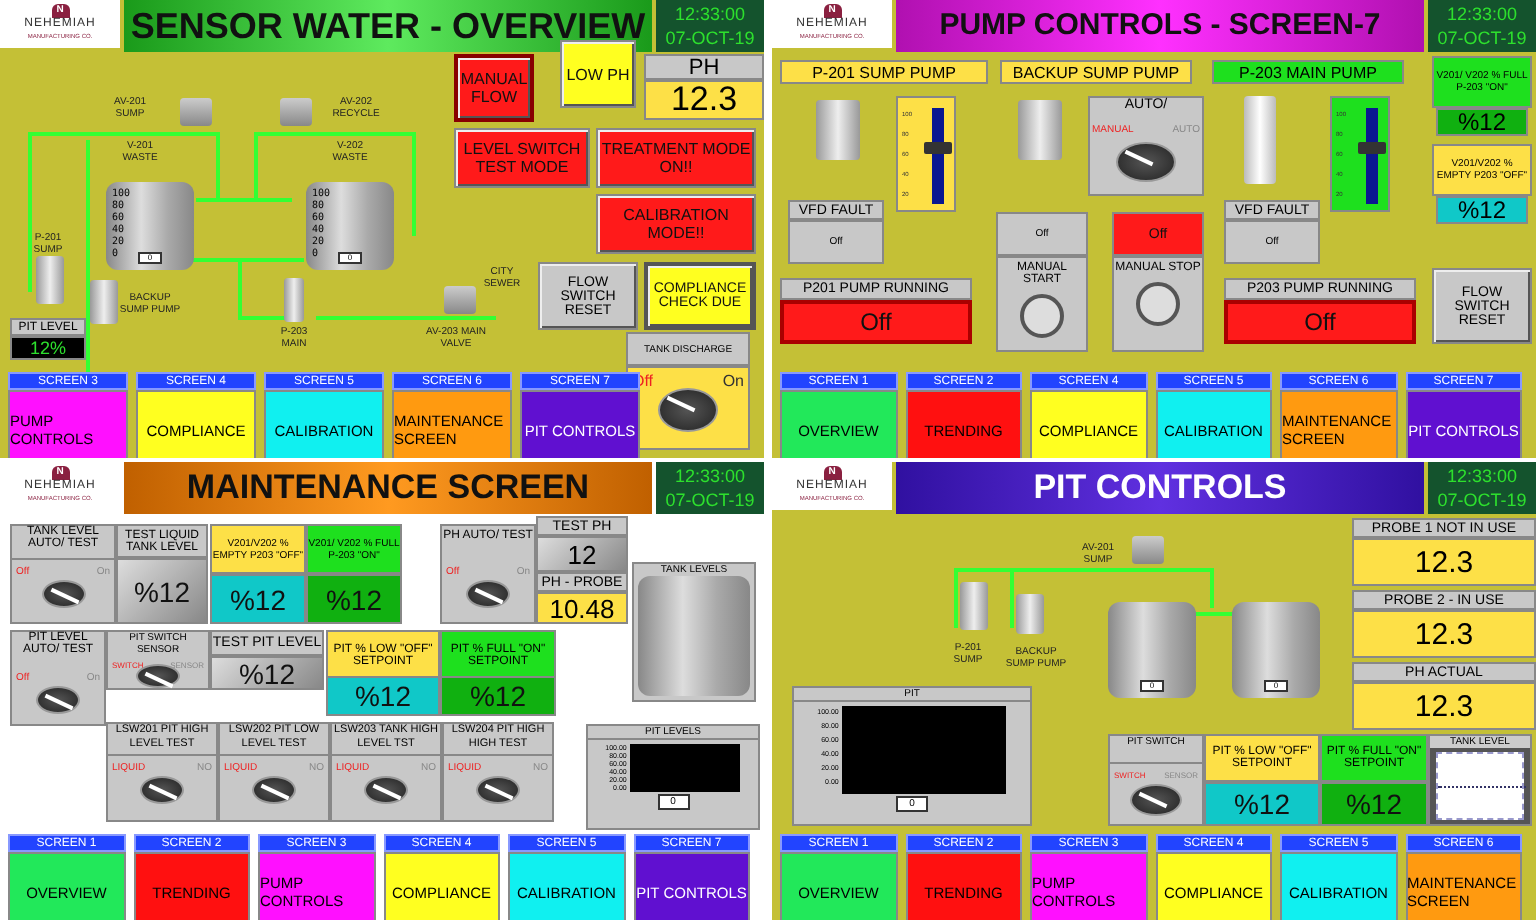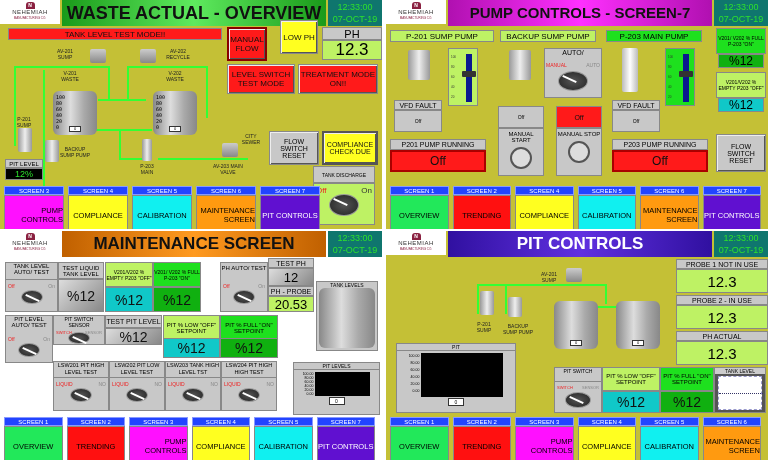--- a/index.html
+++ b/index.html
@@ -6,38 +6,38 @@
 body{width:768px;height:461px;background:#fff;font-family:"Liberation Sans",sans-serif;position:relative;overflow:hidden}
 .quad{position:absolute;width:382px;height:229px;background:#c4c036;overflow:hidden}
 .q1{left:0;top:0}.q2{left:386px;top:0}.q3{left:0;top:231px}.q4{left:386px;top:231px}
 .q3{background:#fff}
 .hdr{position:absolute;left:0;top:0;width:382px;height:26px}
 .logo{position:absolute;left:0;top:0;width:60px;height:24px;background:#fff;text-align:center}
 .logo .crest{width:9px;height:7px;margin:2px auto 0;background:#8a2040;border-radius:3px 3px 0 0;color:#fff;font-size:5px;line-height:7px;font-weight:bold}
 .logo .nm{font-size:6px;color:#333;letter-spacing:0.5px;line-height:7px}
 .logo .sub{font-size:3px;color:#8a2040;line-height:4px}
 .title{position:absolute;left:62px;top:0;width:264px;height:26px;font-weight:bold;text-align:center;line-height:26px;color:#111}
-.clock{position:absolute;right:0;top:0;width:54px;height:26px;background:#0f766e;color:#2de02d;font-size:9px;text-align:center;line-height:12px;padding-top:1px}
+.clock{position:absolute;right:0;top:0;width:54px;height:26px;background:#14532d;color:#2de02d;font-size:9px;text-align:center;line-height:12px;padding-top:1px}
 .box{position:absolute;border:1px solid #888;display:flex;align-items:center;justify-content:center;text-align:center;font-size:8px}
 .btn3d{box-shadow:inset 1px 1px 0 #eee,inset -1px -1px 0 #555}
 .red{background:#ff1a1a;color:#111}
 .yel{background:#ffff20;color:#111}
-.cyan{background:#bef264}
+.cyan{background:#fde047}
 .green{background:#1ee01e}
 .gray{background:#c8c8c8}
 .lbl{position:absolute;font-size:5px;color:#222;text-align:center;line-height:6px}
 .pipe{position:absolute;background:#33ff33}
 .tank{position:absolute;width:44px;height:44px;border-radius:6px;background:linear-gradient(90deg,#888,#ddd 40%,#aaa 70%,#888)}
 .tank .sc{position:absolute;left:3px;top:3px;font-size:5px;line-height:6px;color:#000;font-family:"DejaVu Sans Mono",monospace}
 .tank .rd{position:absolute;left:16px;bottom:3px;width:12px;height:6px;background:#fff;border:1px solid #333;font-size:4px;text-align:center;line-height:4px}
 .pump{position:absolute;width:14px;height:24px;background:linear-gradient(90deg,#999,#eee,#999);border-radius:2px}
 .valve{position:absolute;width:16px;height:14px;background:linear-gradient(#ccc,#888);border-radius:2px}
 .nav{position:absolute;top:186px;height:40px;width:58px}
 .nav .nt{height:9px;background:#2244ff;color:#fff;font-size:6px;text-align:center;line-height:9px;border:1px solid #8899ff}
-.nav .nb{height:40px;border:1px solid #888;font-size:7.5px;display:flex;align-items:center;justify-content:center;text-align:right;line-height:9px}
+.nav .nb{height:40px;border:1px solid #888;font-size:7.5px;display:flex;align-items:center;justify-content:center;text-align:left;line-height:9px}
 .c-green{background:#22e85a}.c-red{background:#ff1010}.c-mag{background:#ff10ff}.c-yel{background:#ffff20}.c-cyan{background:#10f0f0}.c-orange{background:#ff9a10}.c-purple{background:#6010d0;color:#fff}
 .knob{width:22px;height:14px;border-radius:50%;background:radial-gradient(#555,#222);border:1px solid #999;margin:auto;position:relative}
 .knob::after{content:"";position:absolute;left:3px;top:6px;width:15px;height:2px;background:#fff;transform:rotate(25deg)}
 .sw{position:absolute;background:#c8c8c8;border:1px solid #888}
 .sw .on{position:absolute;right:2px;top:2px;font-size:5px;color:#888}
 .sw .off{position:absolute;left:2px;top:2px;font-size:5px;color:#e22}
 .val{font-size:14px;color:#111}
 .slider{position:absolute;width:30px;height:58px;border:1px solid #888}
 .slider .track{position:absolute;left:17px;top:5px;width:6px;height:48px;background:#0a1890}
 .slider .thumb{position:absolute;left:13px;top:22px;width:14px;height:6px;background:#333;border-radius:1px}
@@ -47,33 +47,33 @@
 </head>
 <body>
 
 <div class="quad q1">
  <div class="hdr">
   <div class="logo">
         <div class="crest">N</div>
         <div class="nm">NEHEMIAH</div>
         <div class="sub">MANUFACTURING CO.</div>
       </div>
-  <div class="title" style="background:linear-gradient(90deg,#1a9a1a,#5eea5e 50%,#1a9a1a);font-size:18px">WASTE ACTUAL - OVERVIEW</div>
+  <div class="title" style="background:linear-gradient(90deg,#1a9a1a,#5eea5e 50%,#1a9a1a);font-size:18px">SENSOR WATER - OVERVIEW</div>
   <div class="clock">
         <div>12:33:00</div>
         <div>07-OCT-19</div>
       </div>
  </div>
- <div class="box red" style="left:8px;top:28px;width:214px;height:12px;font-size:8px">TANK LEVEL TEST MODE!!</div>
  <div class="box red btn3d" style="left:227px;top:27px;width:40px;height:34px;border:2px solid #800">MANUAL FLOW</div>
  <div class="box yel btn3d" style="left:280px;top:20px;width:38px;height:34px">LOW PH</div>
  <div class="box gray" style="left:322px;top:27px;width:60px;height:13px;font-size:11px">PH</div>
  <div class="box cyan" style="left:322px;top:40px;width:60px;height:20px;font-size:17px">12.3</div>
  <div class="box red btn3d" style="left:227px;top:64px;width:68px;height:30px;font-size:8px">LEVEL SWITCH TEST MODE</div>
  <div class="box red btn3d" style="left:298px;top:64px;width:80px;height:30px;font-size:8px">TREATMENT MODE ON!!</div>
+ <div class="box red btn3d" style="left:298px;top:97px;width:80px;height:30px;font-size:8px">CALIBRATION MODE!!</div>
  <div class="box gray btn3d" style="left:269px;top:131px;width:50px;height:34px;font-size:7px">FLOW SWITCH RESET</div>
  <div class="box yel btn3d" style="left:322px;top:131px;width:56px;height:34px;font-size:7px;border:2px solid #555">COMPLIANCE CHECK DUE</div>
  <div class="box gray" style="left:313px;top:166px;width:62px;height:17px;font-size:5px">TANK DISCHARGE</div>
  <div class="box cyan" style="left:313px;top:183px;width:62px;height:42px">
   <span style="position:absolute;left:2px;top:2px;color:#e22;font-size:8px">Off</span>
   <span style="position:absolute;right:2px;top:2px;color:#333;font-size:8px">On</span>
   <div class="knob" style="width:30px;height:22px;margin-top:10px"></div>
  </div>
 
  <div class="pipe" style="left:14px;top:66px;width:2px;height:80px"></div>
@@ -257,21 +257,21 @@
     </div>
  <div class="sw" style="left:220px;top:31px;width:48px;height:50px">
       <div style="font-size:6px;text-align:center;height:17px;padding-top:2px">PH AUTO/ TEST</div>
       <span class="off" style="top:20px">Off</span>
       <span class="on" style="top:20px">On</span>
       <div class="knob" style="margin-top:10px"></div>
     </div>
  <div class="box gray" style="left:268px;top:27px;width:46px;height:10px;font-size:7px">TEST PH</div>
  <div class="box" style="left:268px;top:37px;width:46px;height:18px;background:linear-gradient(135deg,#ddd,#888);font-size:13px">12</div>
  <div class="box gray" style="left:268px;top:55px;width:46px;height:10px;font-size:7px">PH - PROBE</div>
- <div class="box cyan" style="left:268px;top:65px;width:46px;height:16px;font-size:13px">20.53</div>
+ <div class="box cyan" style="left:268px;top:65px;width:46px;height:16px;font-size:13px">10.48</div>
  <div class="box gray" style="left:316px;top:50px;width:62px;height:70px;flex-direction:column;justify-content:flex-start">
       <span style="font-size:5px">TANK LEVELS</span>
       <div class="tank" style="position:relative;width:56px;height:60px"></div>
     </div>
  <div class="sw" style="left:5px;top:84px;width:48px;height:48px">
       <div style="font-size:6px;text-align:center;height:17px">PIT LEVEL AUTO/ TEST</div>
       <span class="off" style="top:20px">Off</span>
       <span class="on" style="top:20px">On</span>
       <div class="knob" style="margin-top:10px"></div>
     </div>

